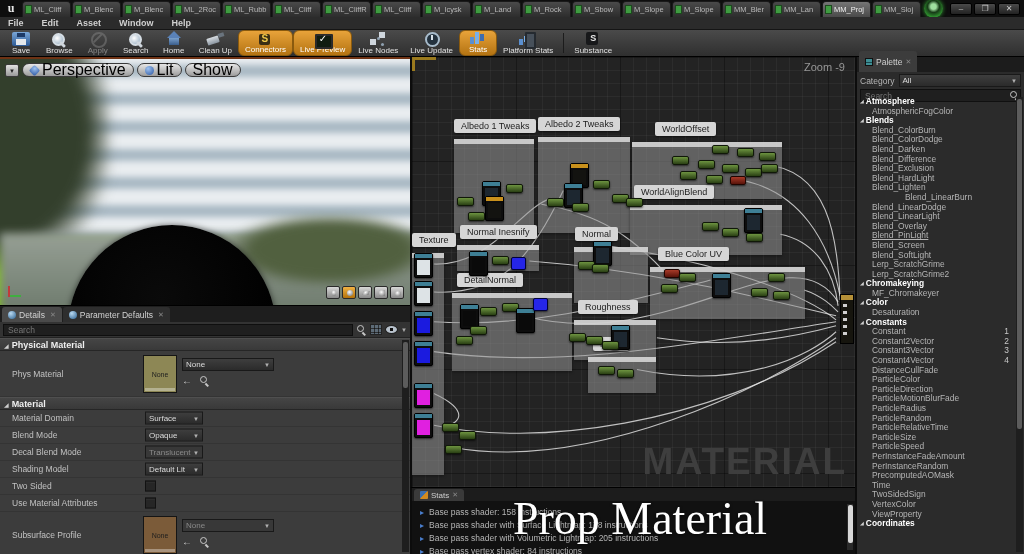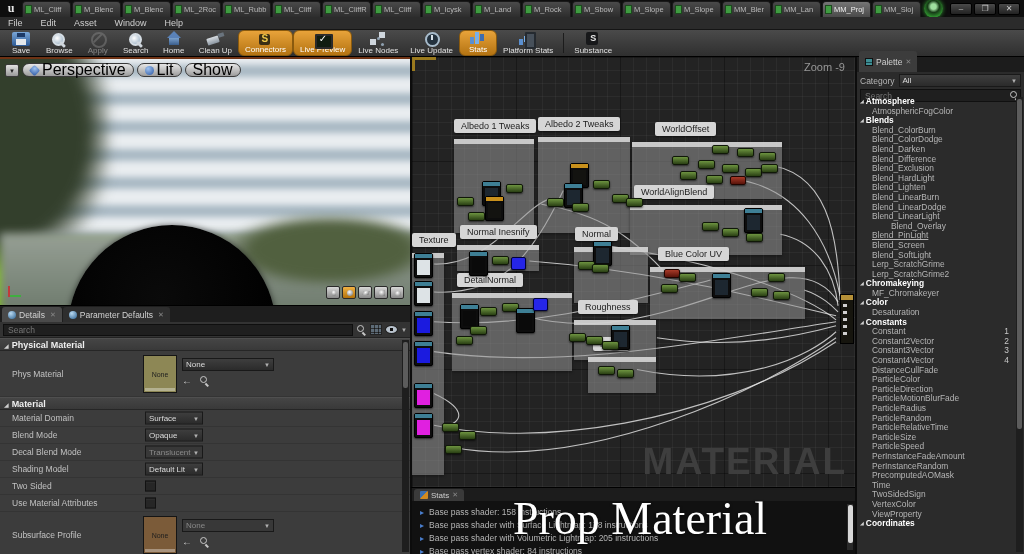--- a/index.html
+++ b/index.html
@@ -15,21 +15,21 @@
   .doc-ico { width:7px; height:9px; background:#3f9b41; border:1px solid #1c4a1d; margin-right:2px; flex:none; }
   .atab-label { font-size:7.5px; color:#b8b8b8; white-space:nowrap; }
   .atab.active .atab-label { color:#f0f0f0; }
   .logo-orb { width:24px; height:16px; position:relative; flex:none; }
   .logo-orb::before { content:""; position:absolute; left:2px; top:-2px; width:19px; height:19px; border-radius:50%; background:radial-gradient(circle at 50% 40%, #9fe09f 0 18%, #173a17 40%, #2e8f2e 70%, #0c240c 100%); box-shadow:0 0 4px #2e8f2e; }
   .winctrl { display:flex; gap:2px; padding:0 4px 2px 4px; }
   .wbtn { width:22px; height:12px; background:linear-gradient(#4a4a4a,#222); border:1px solid #000; border-radius:2px; color:#ccc; font-size:8px; line-height:10px; text-align:center; }
 
   
   .menubar { position:absolute; left:0; top:17px; width:1024px; height:13px; background:#2b2b2b; display:flex; align-items:center; gap:18px; padding-left:8px; border-bottom:1px solid #151515; }
-  .menu-item { font-size:9px; color:#cfcfcf; }
+  .menu-item { font-size:9px; color:#cfcfcf;font-weight:bold; }
 
   
   .toolbar { position:absolute; left:0; top:30px; width:1024px; height:27px; background:linear-gradient(#4a4a4a,#2f2f2f); display:flex; align-items:stretch; padding-left:2px; border-bottom:1px solid #000; }
   .tbtn { display:flex; flex-direction:column; align-items:center; justify-content:space-between; padding:2px 6px 1px 6px; min-width:38px; }
   .tbtn.active { background:linear-gradient(#e8a33a,#b47312); border-radius:6px; border:1px solid #8a5a0e; }
   .tbtn.disabled { opacity:.45; }
   .tlabel { font-size:8px; color:#e2e2e2; white-space:nowrap; }
   .tbtn.active .tlabel { color:#fff; }
   .tico { width:18px; height:14px; position:relative; }
   .tsep { width:1px; background:#1c1c1c; margin:3px 4px; }
@@ -641,30 +641,30 @@
         <div class="pitem">
           <div style="display: inline;">Blend_Exclusion</div>
         </div>
         <div class="pitem">
           <div style="display: inline;">Blend_HardLight</div>
         </div>
         <div class="pitem">
           <div style="display: inline;">Blend_Lighten</div>
         </div>
         <div class="pitem">
-          <div style="display: inline;">Blend_LinearBurn</div>
+          <div style="display: inline; margin-left: 33px;">Blend_LinearBurn</div>
         </div>
         <div class="pitem">
           <div style="display: inline;">Blend_LinearDodge</div>
         </div>
         <div class="pitem">
           <div style="display: inline;">Blend_LinearLight</div>
         </div>
         <div class="pitem">
-          <div style="display: inline; margin-left: 19px;">Blend_Overlay</div>
+          <div style="display: inline;">Blend_Overlay</div>
         </div>
         <div class="pitem">
           <div style="display: inline; text-decoration: underline;">Blend_PinLight</div>
         </div>
         <div class="pitem">
           <div style="display: inline;">Blend_Screen</div>
         </div>
         <div class="pitem">
           <div style="display: inline;">Blend_SoftLight</div>
         </div>

